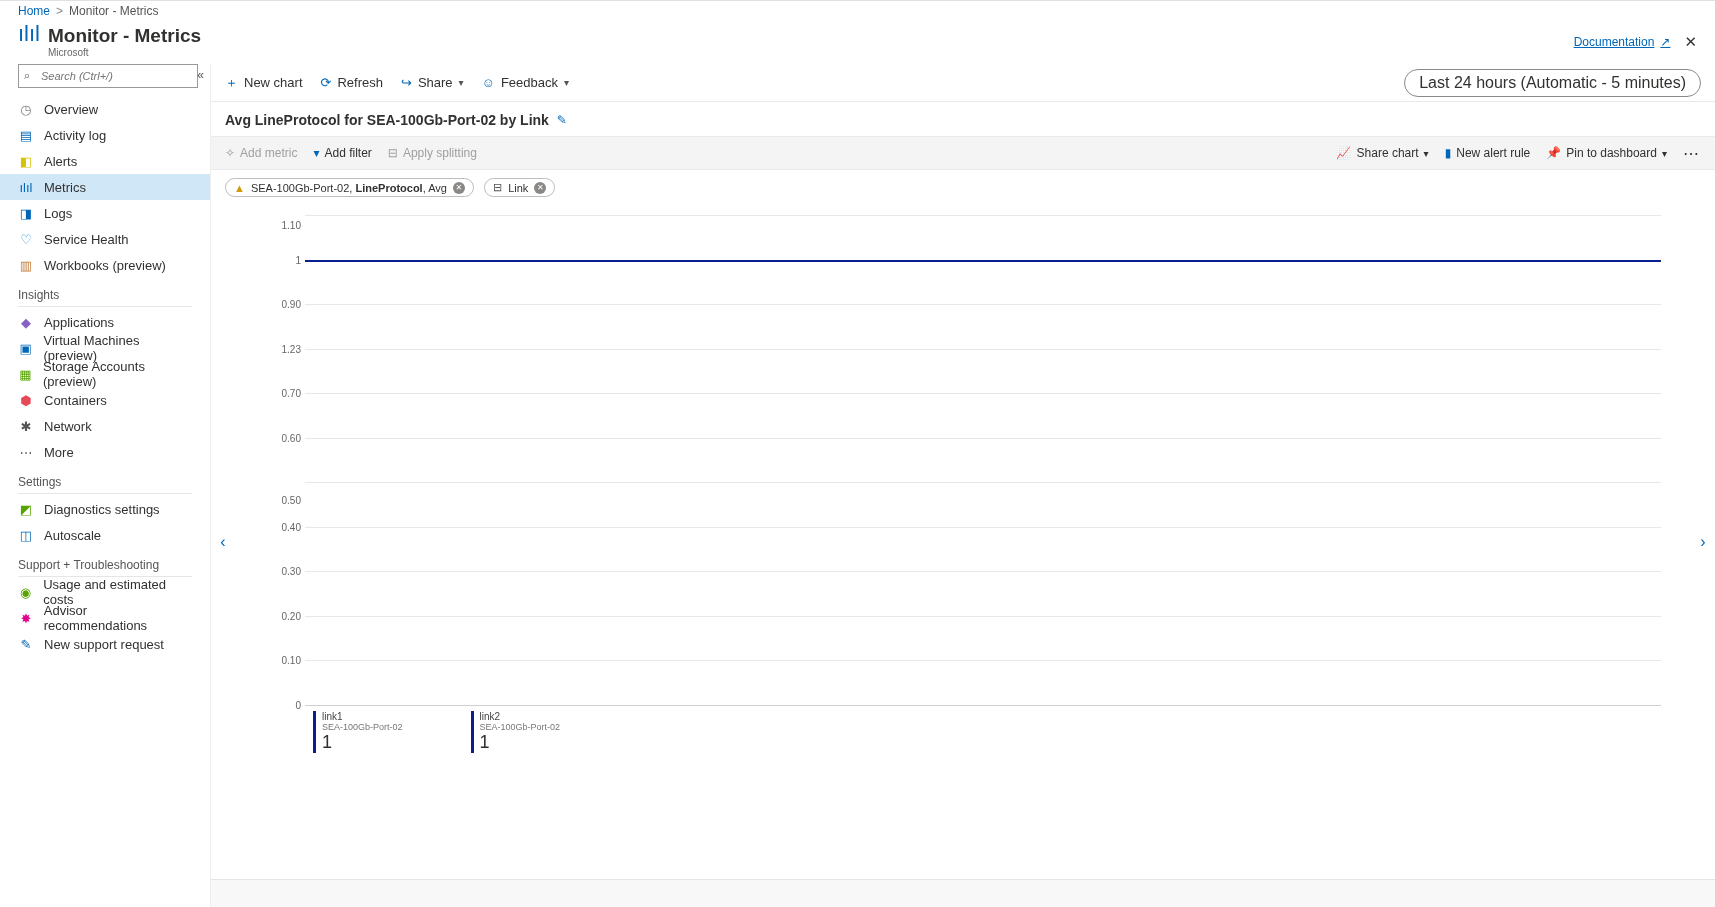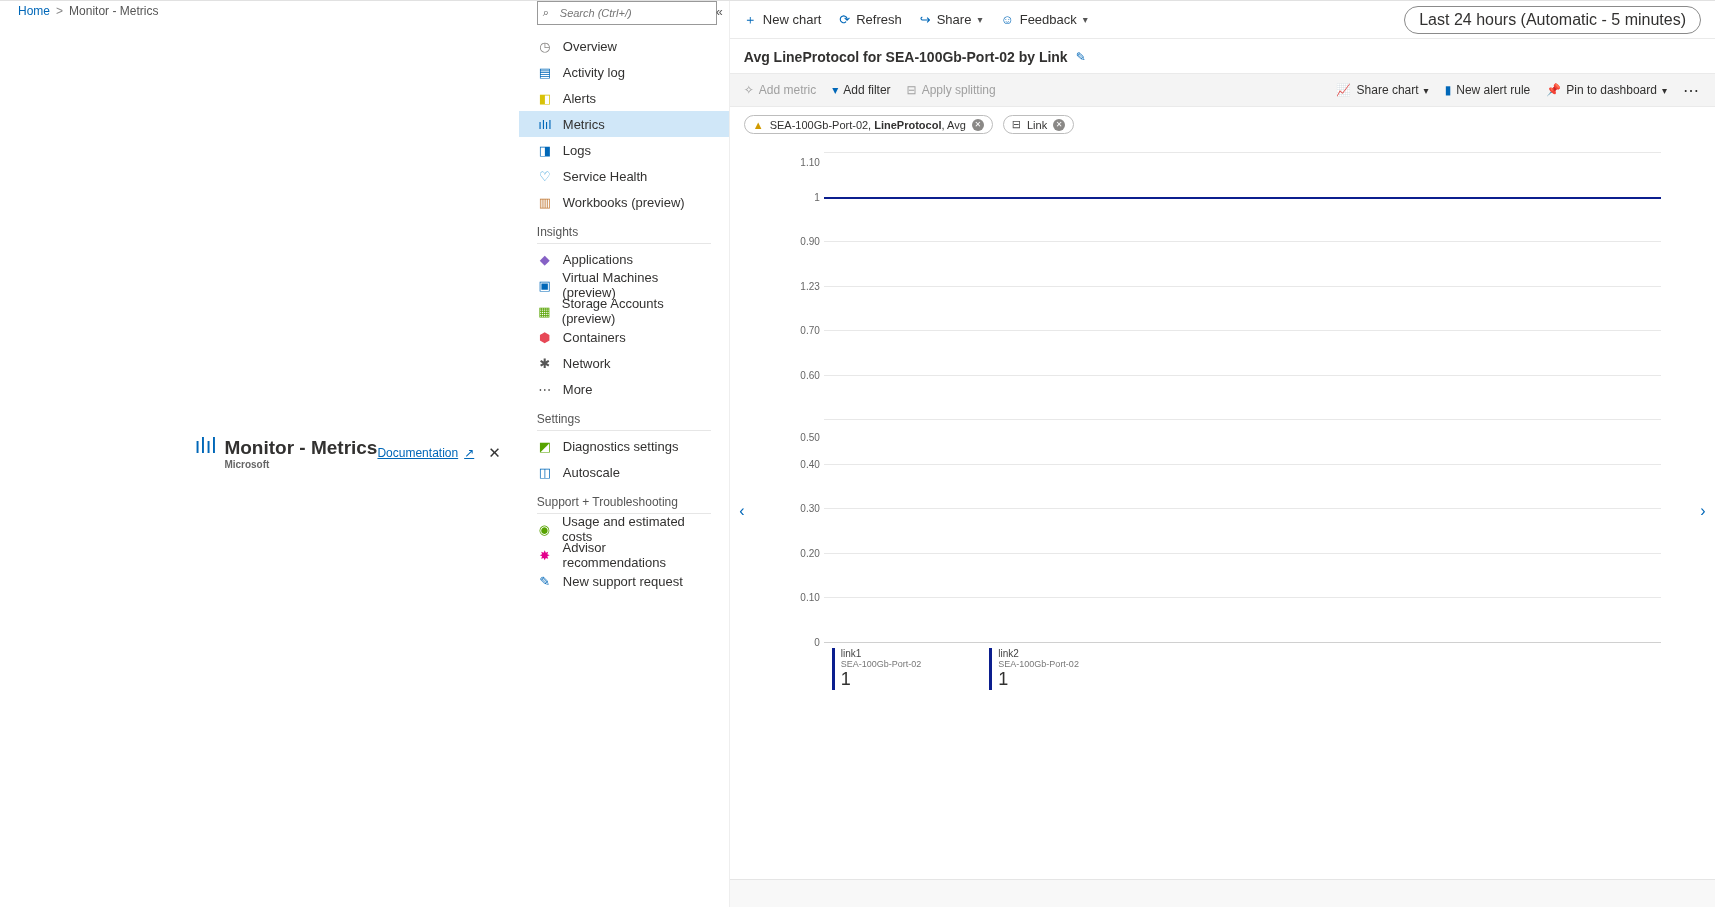--- a/index.html
+++ b/index.html
@@ -1,26 +1,26 @@
 <!DOCTYPE html>
 <html><head>
 <meta charset="utf-8">
 <style>
   * { box-sizing: border-box; margin: 0; padding: 0; font-family: "Segoe UI", Arial, sans-serif; }
   body { background: #fff; color: #323130; font-size: 13px; overflow: hidden; }
-  .app { width: 1715px; height: 907px; display: flex; flex-direction: row; border-top:1px solid #e1e1e1;}
+  .app { width: 1715px; height: 907px; display: flex; flex-direction: column; border-top:1px solid #e1e1e1;}
   
   .crumb { height: 20px; padding: 2px 18px; font-size: 12px; display: flex; align-items: center; gap: 6px; color: #555;}
   .crumb a { color: #0067b8; text-decoration: none; }
   .crumb .sep { color: #888; }
   
   .page-head { display:flex; align-items:center; padding: 4px 18px 6px 18px;}
   .page-head .titleblk { display:flex; align-items:flex-start; gap:8px;}
   .page-head .ptitle { font-size:19px; font-weight:600; color:#323130;}
-  .page-head .psub   { font-size:10px; color:#666;font-weight:bold; }
+  .page-head .psub   { font-size:10px; color:#666; }
   .page-head .spacer { flex:1; }
   .page-head .doc { color:#0067b8; font-size:12px; display:flex; align-items:center; gap:6px;}
   .page-head .x { margin-left:14px; font-size:15px; color:#333;}
   .search-wrap { padding: 0px 18px 8px 18px; position:relative; width:210px;}
   .search-wrap input { width: 180px; height:24px; padding:2px 6px 2px 22px; font-size:11px; font-style:italic; border:1px solid #999; color:#555;}
   .search-wrap .mag { position:absolute; left:24px; top:5px; font-size:11px; color:#555;}
   .collapse { position:absolute; right:6px; top:4px; color:#555; font-size:12px;}
   
   .body { flex:1; display:flex; min-height:0;}
   

